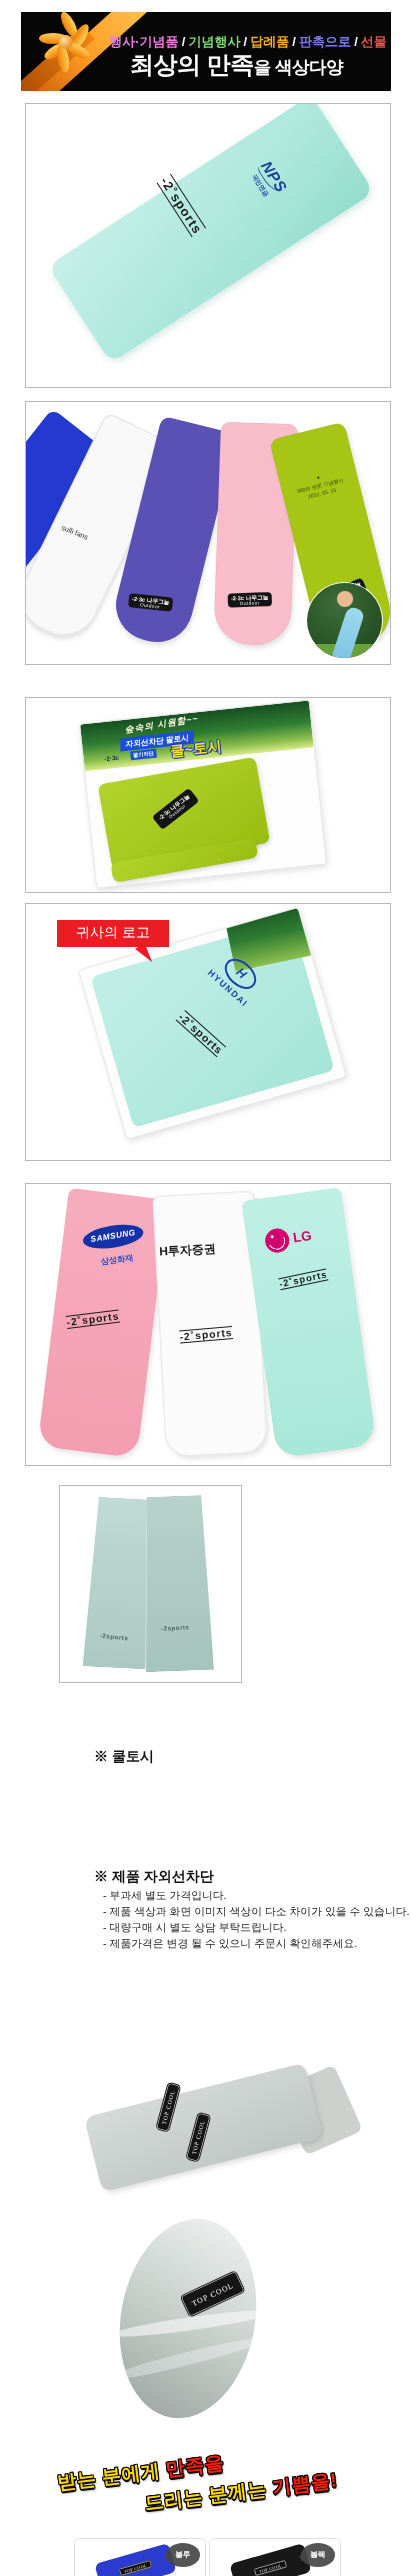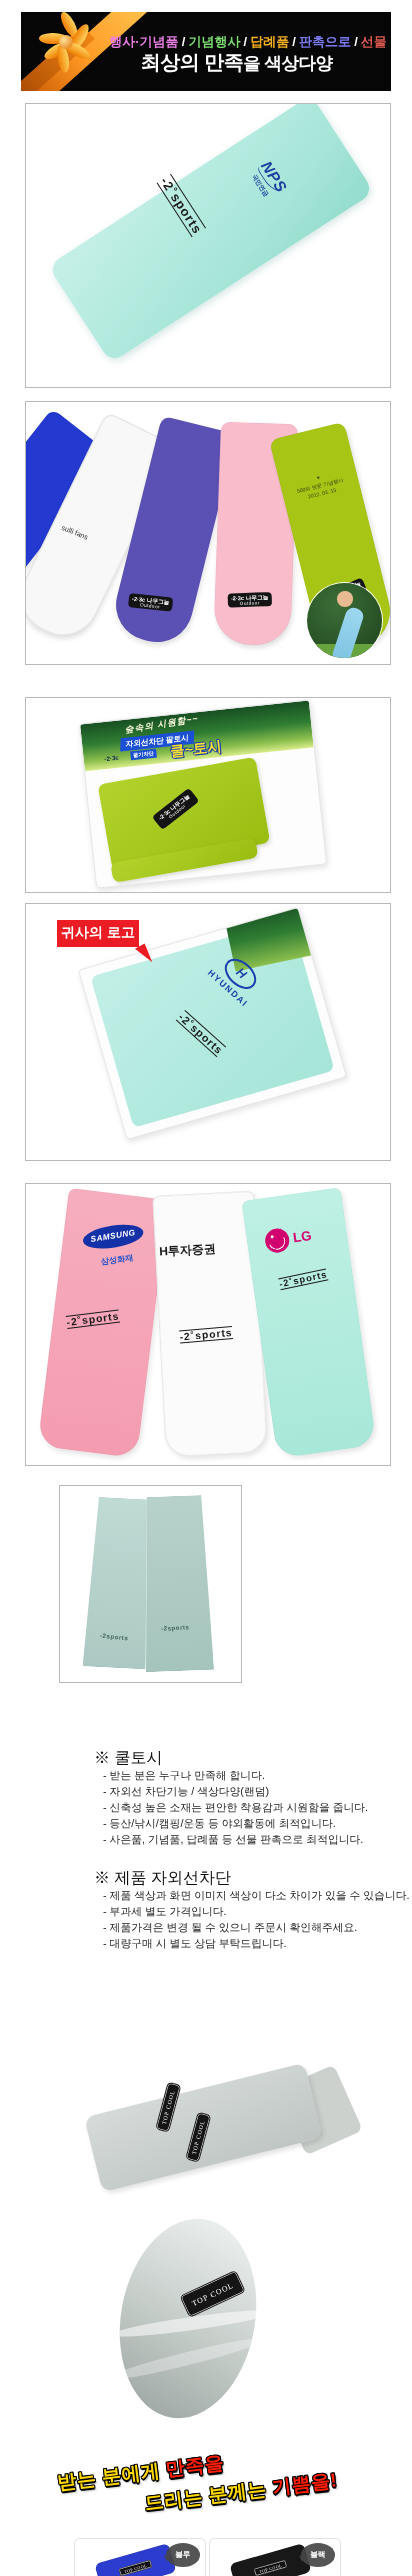--- a/index.html
+++ b/index.html
@@ -15,21 +15,21 @@
         background:linear-gradient(90deg,#9c3f00,#f08514);transform:rotate(-42deg);}
   .bow{position:absolute;left:15.5px;top:3.1px;width:62px;height:52px;}
   .petal{position:absolute;width:28px;height:11.3px;border-radius:50%;
          background:linear-gradient(#ffd35e,#ef7d00);}
   .bowcore{position:absolute;left:23px;top:19.6px;width:14.4px;height:14.4px;border-radius:50%;
            background:radial-gradient(circle at 35% 35%,#ffe39a,#e07000);}
   .cats{position:absolute;left:88px;right:3.1px;top:20.6px;text-align:center;
         font-size:13px;font-weight:bold;color:#fff;letter-spacing:0px;white-space:nowrap;}
   .cats .sep{color:#fff;font-weight:bold;padding:0 3.1px;}
   .btitle{position:absolute;left:62px;right:0;top:37px;text-align:center;color:#fff;white-space:nowrap;}
-  .btitle .big{font-size:20px;font-weight:800;letter-spacing:-0.5px;}
+  .btitle .big{font-size:24px;font-weight:800;letter-spacing:-0.5px;}
   .btitle .small{font-size:17.5px;font-weight:800;letter-spacing:-0.5px;}
 
   
   .pbox{position:absolute;background:#fff;border:1px solid #b9b9b9;overflow:hidden;}
 
   
   .m-back{position:absolute;left:41px;top:103px;width:299px;height:77px;border-radius:15.5px;
           background:#c9efe8;transform:rotate(-33deg);}
   .m-main{position:absolute;left:28px;top:67px;width:314px;height:116px;border-radius:13.4px;
           background:linear-gradient(160deg,#c6f0e8,#a6e5d8 70%,#93dccd);transform:rotate(-33deg);
@@ -68,22 +68,22 @@
        padding:1.5px 5.2px;transform:skewX(-8deg);white-space:nowrap;}
   .hdr .temp{position:absolute;left:20.6px;top:33px;font-size:6.2px;font-weight:bold;color:#14264f;}
   .hdr .block{position:absolute;left:47px;top:32px;background:#1a4fd6;color:#fff;font-size:5.2px;font-weight:bold;
        padding:1px 2.6px;}
   .hdr .brand{position:absolute;left:87px;top:27px;font-size:14.4px;font-weight:900;color:#ffe22e;
        text-shadow:-1px 0 #1a3fae,1px 0 #1a3fae,0 1px #1a3fae,0 -1px #1a3fae,1px 1px #1a3fae,-1px -1px #1a3fae;white-space:nowrap;}
   .gsleeve{position:absolute;background:linear-gradient(150deg,#b3d32c,#9abd12);border-radius:7.2px;
        box-shadow:1px 2.1px 4.1px rgba(0,0,0,.15);}
 
   
-  .annot{position:absolute;left:31px;top:15.5px;width:82px;height:27px;background:#ec1c24;color:#fff;
-         font-size:14px;font-weight:700;display:flex;align-items:center;justify-content:center;z-index:5;text-align:right;}
+  .annot{position:absolute;left:31px;top:15.5px;width:112px;height:27px;background:#ec1c24;color:#fff;
+         font-size:14px;font-weight:400;display:flex;align-items:center;justify-content:center;z-index:5;text-align:right;}
   .annot-tri{position:absolute;left:113px;top:41px;width:0;height:0;z-index:5;
          border-left:9.3px solid transparent;border-right:2.6px solid transparent;border-top:20.6px solid #ec1c24;
          transform:rotate(-28deg);}
   .hyun{position:absolute;transform:rotate(58deg);text-align:center;color:#1a3fae;}
   .hyun .oval{display:inline-block;width:32px;height:19.6px;border:2.1px solid #1a3fae;border-radius:50%;
          font-size:12.4px;font-weight:800;font-style:italic;line-height:18.5px;}
   .hyun .word{display:block;font-size:8.8px;font-weight:800;letter-spacing:1.5px;margin-top:2.1px;}
 
   
   .hang{position:absolute;top:9.3px;width:100px;height:260px;border-radius:7.2px 7.2px 24px 24px;
@@ -99,21 +99,21 @@
   .lgface::after{content:"";position:absolute;left:16%;top:16%;width:62%;height:62%;border:1.5px solid #fff;
         border-top-color:transparent;border-left-color:transparent;border-radius:50%;transform:rotate(25deg);}
   .lgword{position:absolute;font-size:13.4px;font-weight:800;color:#d2006e;}
 
   
   .flatSleeve{position:absolute;background:linear-gradient(#c0dad4,#abc9c2);
         box-shadow:inset 0 0 0 0.5px rgba(0,0,0,.05);}
   .smallprint{position:absolute;color:#44625c;font-size:6.2px;font-weight:bold;letter-spacing:0.5px;}
 
   
-  .secHead{position:absolute;font-size:16px;font-weight:400;color:#111;}
+  .secHead{position:absolute;font-size:14px;font-weight:700;color:#111;}
   .bullets{position:absolute;font-size:10.8px;color:#222;line-height:16px;white-space:nowrap;}
   .otherHead{position:absolute;left:35px;top:2008px;font-size:19px;font-weight:800;color:#111;white-space:nowrap;}
   .otherHead .arrow{font-size:14.4px;vertical-align:3.1px;margin-right:5.2px;}
 
   
   .grayMain{position:absolute;left:23px;top:36px;width:227px;height:77px;border-radius:10.3px;
         background:linear-gradient(170deg,#d6dbd9,#bec5c2);transform:rotate(-14deg);
         box-shadow:1.5px 3.1px 5.2px rgba(0,0,0,.12);}
   .grayCuff{position:absolute;left:222px;top:20.6px;width:62px;height:72px;border-radius:7.2px;
         background:#ccd1ce;transform:rotate(-24deg);}
@@ -274,36 +274,29 @@
          clip-path:polygon(12% 0,88% 0,100% 100%,0 100%);"></div>
     <div class="flatSleeve" style="left:83px;top:10.3px;width:68px;height:175px;transform:rotate(-2deg);
          clip-path:polygon(10% 0,90% 0,100% 100%,0 100%);background:linear-gradient(#b7d2cb,#a5c4bc);"></div>
     <div class="smallprint" style="left:40px;top:147px;transform:rotate(6deg);">-2sports</div>
     <div class="smallprint" style="left:101px;top:138px;transform:rotate(-3deg);">-2sports</div>
   </div>
 
   <div class="secHead" style="left:94px;top:1748px;">
     <span>※</span> <span>쿨토시</span>
   </div>
-  <div class="bullets" style="left:103px;top:1767px;">
-    <div>- 받는 분은 누구나 만족해 합니다.</div>
-    <div>- 자외선 차단기능 / 색상다양(랜덤)</div>
-    <div>- 신축성 높은 소재는 편안한 착용감과 시원함을 줍니다.</div>
-    <div>- 등산/낚시/캠핑/운동 등 야외활동에 최적입니다.</div>
-    <div>- 사은품, 기념품, 답례품 등 선물 판촉으로 최적입니다.</div>
-  </div>
 
   <div class="secHead" style="left:94px;top:1868px;">
     <span>※</span> <span>제품 자외선차단</span>
   </div>
   <div class="bullets" style="left:103px;top:1887px;">
+    <div>- 부과세 별도 가격입니다.</div>
     <div>- 제품 색상과 화면 이미지 색상이 다소 차이가 있을 수 있습니다.</div>
-    <div>- 부과세 별도 가격입니다.</div>
+    <div>- 대량구매 시 별도 상담 부탁드립니다.</div>
     <div>- 제품가격은 변경 될 수 있으니 주문시 확인해주세요.</div>
-    <div>- 대량구매 시 별도 상담 부탁드립니다.</div>
   </div>
 
 
   <div class="abs" style="left:67px;top:2053px;width:268px;height:155px;">
     <div class="grayCuff"></div>
     <div class="grayMain"></div>
     <div class="tcBig" style="left:77px;top:47px;width:49px;height:14.4px;font-size:5.7px;transform:rotate(-75deg);">
         <span>TOP COOL</span>
       </div>
     <div class="tcBig" style="left:107px;top:77px;width:49px;height:14.4px;font-size:5.7px;transform:rotate(-75deg);">

